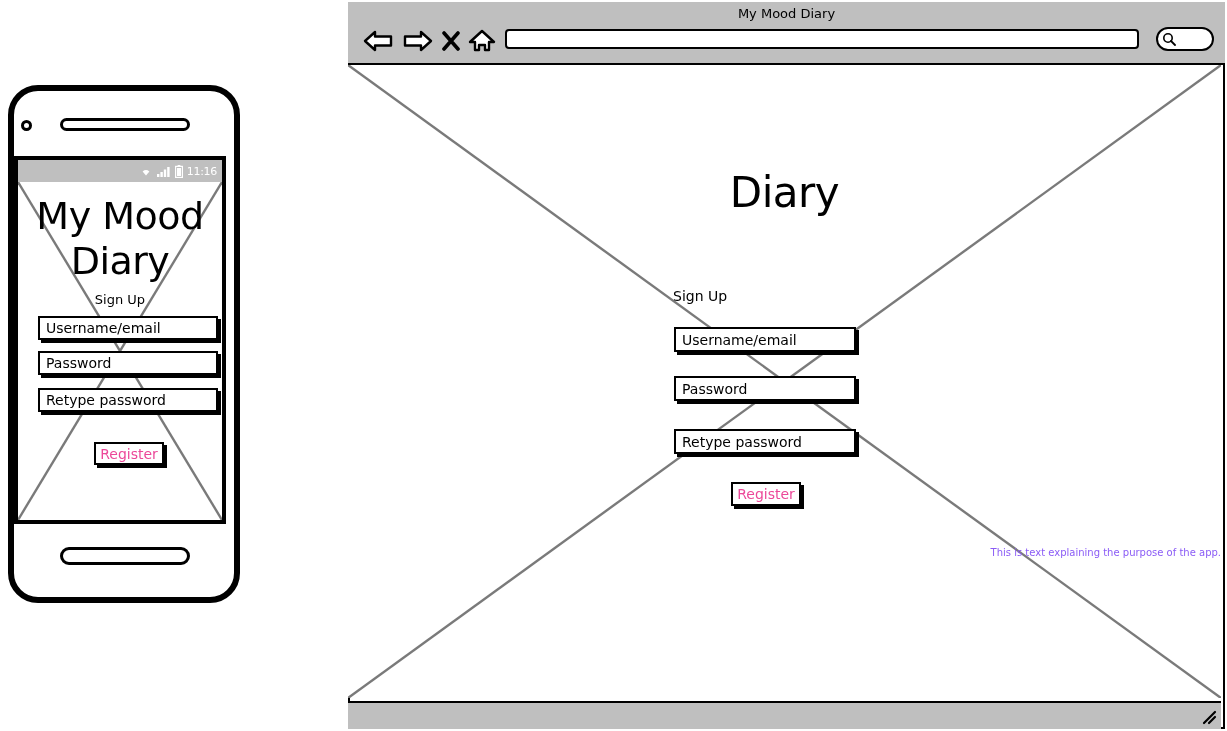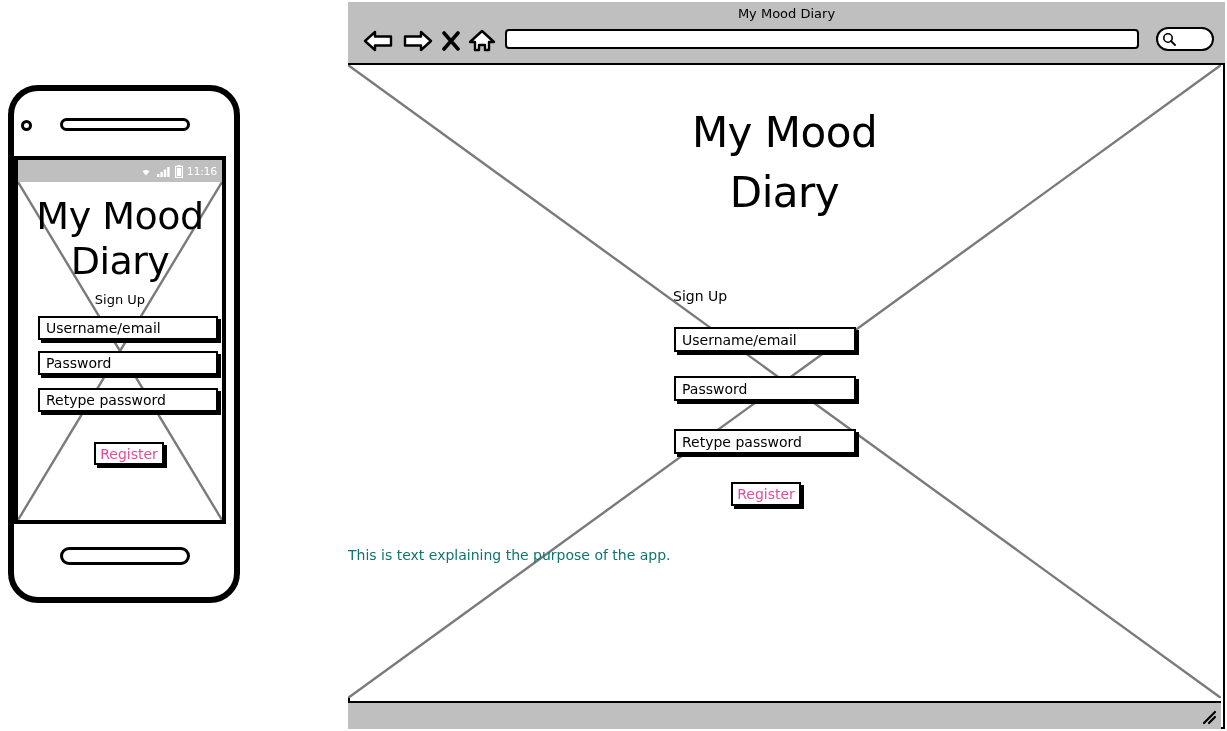--- a/index.html
+++ b/index.html
@@ -114,22 +114,22 @@
   .b-title{
     position:absolute;left:0;right:0;top:38px;text-align:center;
     font-size:42px;line-height:60px;color:#000;letter-spacing:-0.5px;
   }
   .b-signup{position:absolute;left:325px;top:223px;font-size:14px;color:#000;}
   .b-f1{left:326px;top:262px;width:182px;height:25px;font-size:14px;}
   .b-f2{left:326px;top:311px;width:182px;height:25px;font-size:14px;}
   .b-f3{left:326px;top:364px;width:182px;height:25px;font-size:14px;}
   .b-btn{left:383px;top:417px;width:70px;height:24px;font-size:14px;}
   .b-desc{
-    position:absolute;left:0;right:0;top:482px;text-align:left;
-    font-size:14px;color:#0f766e;
+    position:absolute;left:0;right:0;top:482px;text-align:right;
+    font-size:10px;color:#8b5cf6;
   }
 </style>
 </head>
 <body>
 
 <div class="abs" id="phone-mockup">
   <div class="phone-body"></div>
   <div class="phone-camera"></div>
   <div class="phone-earpiece"></div>
   <div class="phone-home"></div>
@@ -221,21 +221,20 @@
       </div>
     </div>
   </div>
 
   <div class="viewport">
     <svg class="xcross" viewBox="0 0 873 633" preserveAspectRatio="none">
       <line x1="0" y1="0" x2="873" y2="633"></line>
       <line x1="873" y1="0" x2="0" y2="633"></line>
     </svg>
 
-    <div class="b-title">My Mood</div>
     <div class="b-title" style="top:98px">Diary</div>
 
     <div class="b-signup">Sign Up</div>
 
     <div class="wf-field b-f1">
       <span>Username/email</span>
     </div>
     <div class="wf-field b-f2">
       <span>Password</span>
     </div>

